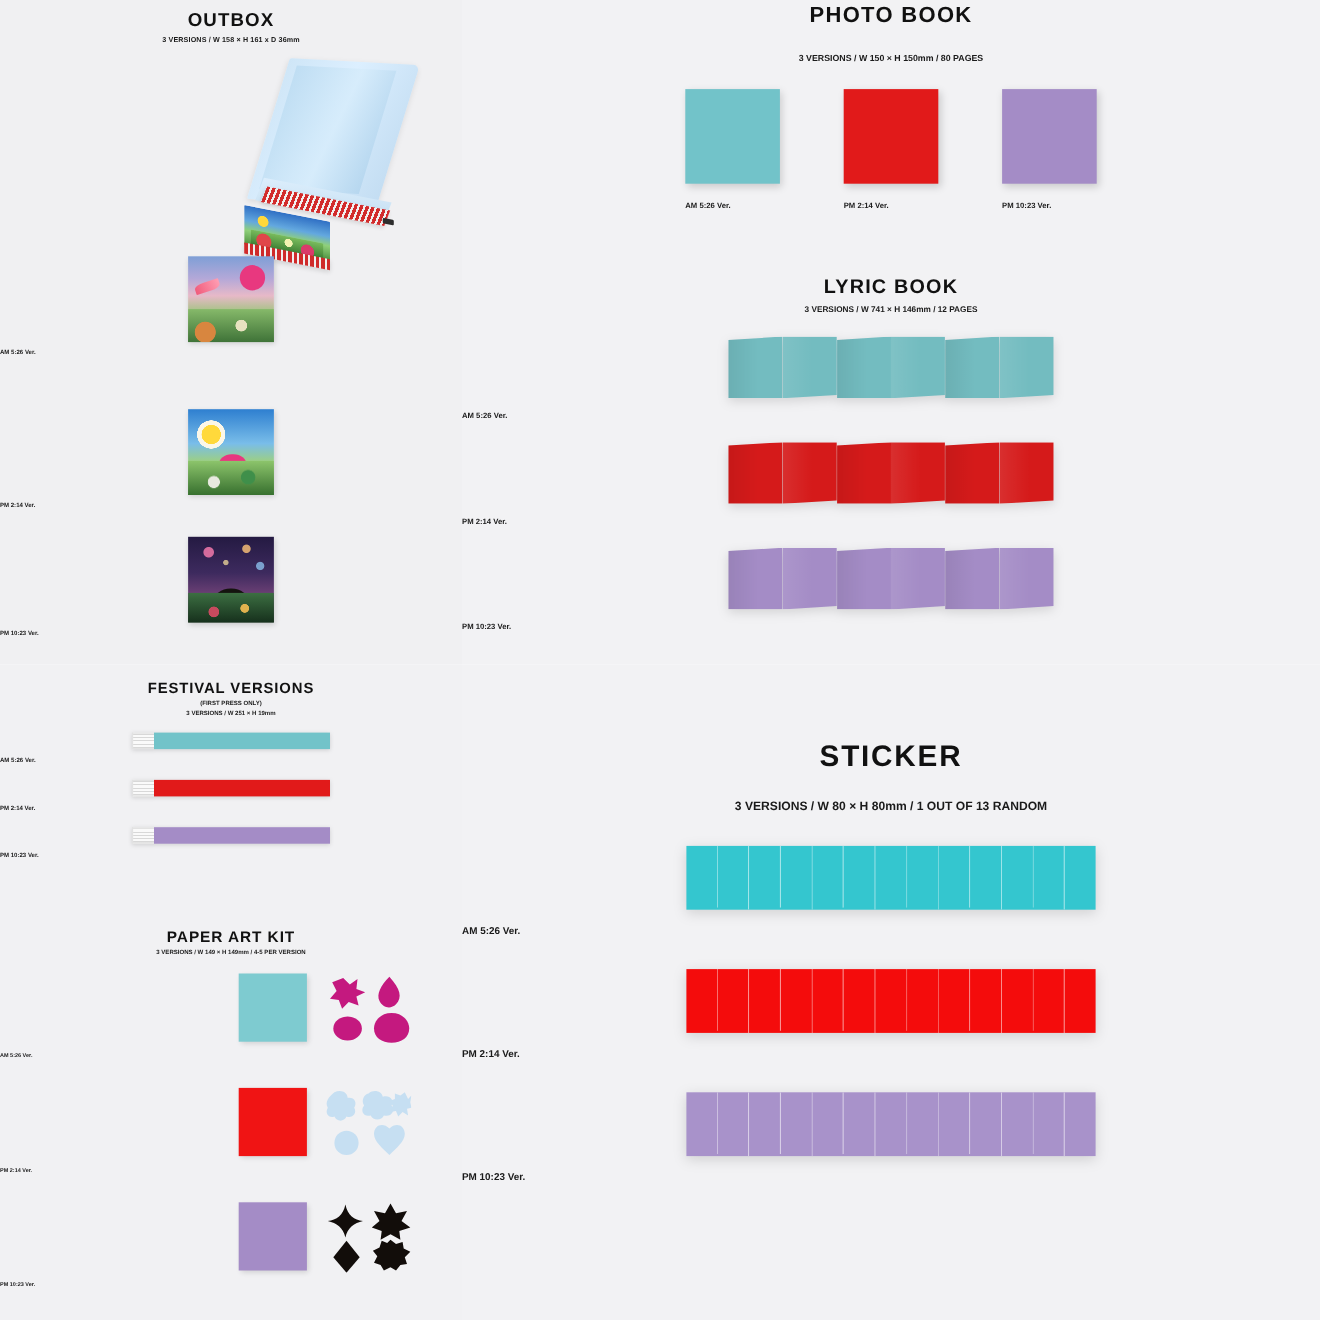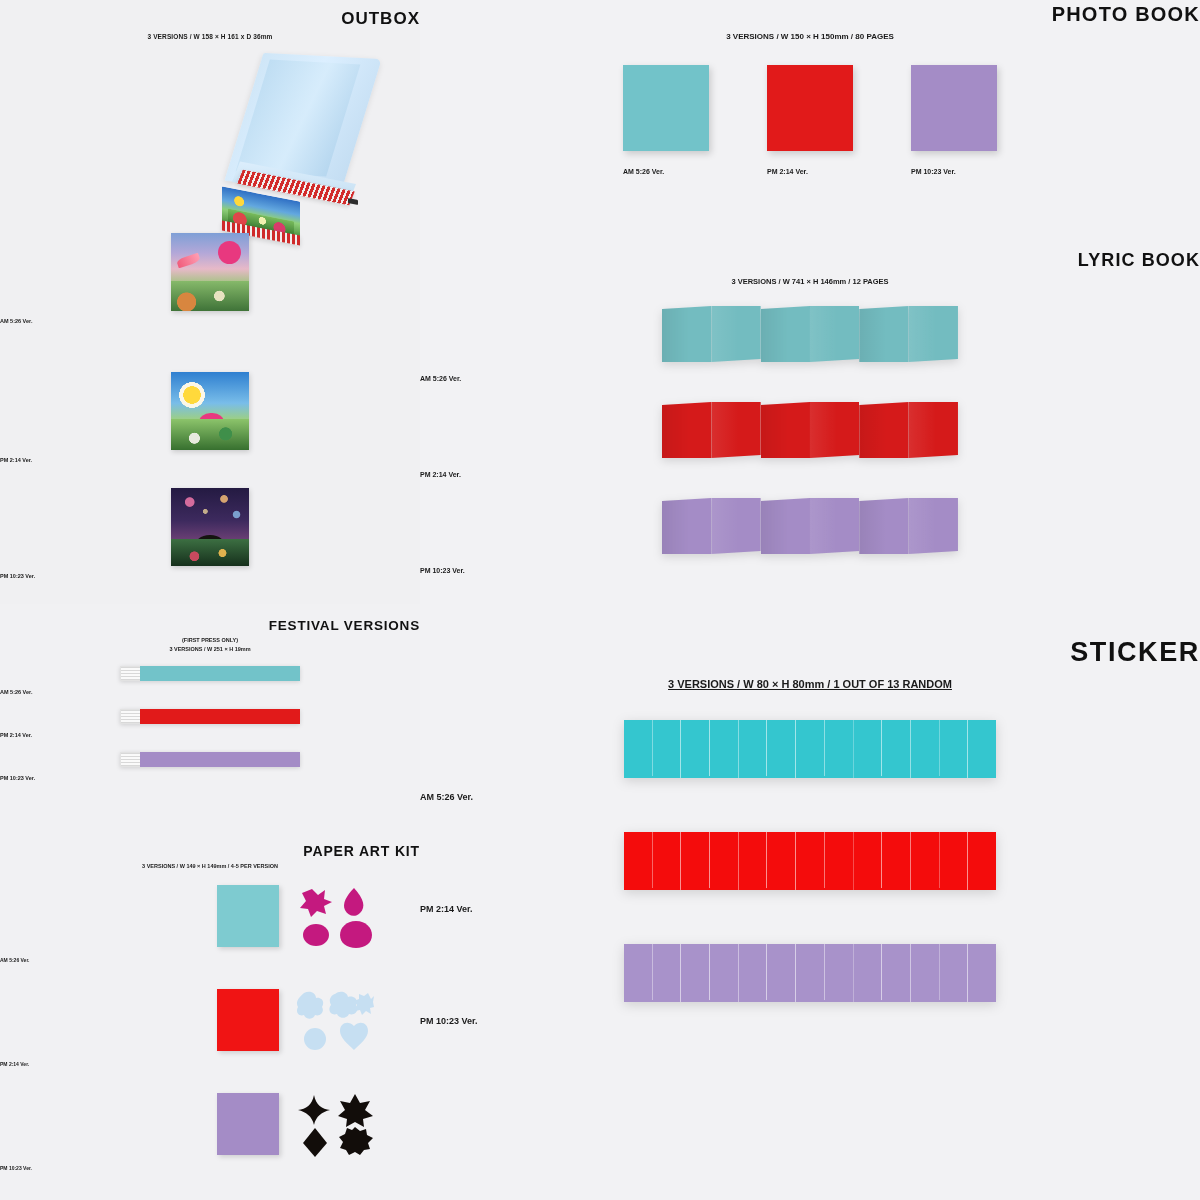--- a/index.html
+++ b/index.html
@@ -14,21 +14,21 @@
   
   .quad { position: absolute; }
   #q-tl { left: 0;   top: 0;   width: 420px;  height: 604px;  background: #f0f0f2; }
   #q-tr { left: 420px; top: 0; width: 780px;  height: 604px;  background: #f2f2f4; }
   #q-bl { left: 0;   top: 604px; width: 420px; height: 596px; background: #f1f1f3; }
   #q-br { left: 420px; top: 604px; width: 780px; height: 596px; background: #f2f2f4; }
 
   .section { position: absolute; }
 
   .sec-title {
-    text-align: right;
+    text-align: center;
     font-weight: 700;
     color: #111;
     letter-spacing: 0.06em;
     white-space: nowrap;
   }
   .sec-sub {
     text-align: center;
     font-weight: 700;
     color: #1a1a1a;
     white-space: nowrap;
@@ -171,21 +171,21 @@
     font-size: 3.6px; font-weight: 700; line-height: 1.25;
     text-align: center; letter-spacing: .02em;
   }
   .logo-pink  { right: 10%; top: 10%;  width: 30%; height: 30%; background:#e8387f; color:#fff; }
   .logo-pink2 { left: 36%;  top: 52%;  width: 32%; height: 26%; background:#e8387f; color:#fff; border-radius:46%; }
   .logo-dark  { left: 30%;  top: 60%;  width: 40%; height: 32%; background:#14140f; color:#e8e8d8; border-radius:50%; }
 
   
   #sec-photobook { left: 420px; top: 0; width: 780px; }
   #sec-photobook .sec-title { font-size: 20px; margin-top: 3px; }
-  #sec-photobook .sec-sub   { font-size: 8px; margin-top: 6px; }
+  #sec-photobook .sec-sub   { font-size: 8px; margin-top: 22px; }
   .pb-row { display: flex; justify-content: center; gap: 58px; margin-top: 24px; }
   .pb-item { width: 86px; }
   .pb-cover { width: 86px; height: 86px; box-shadow: 2px 3px 7px rgba(0,0,0,.17); }
   .pb-item .caption { font-size: 7px; margin-top: 17px; }
 
   
   #sec-lyric { left: 420px; top: 250px; width: 780px; }
   #sec-lyric .sec-title { font-size: 18px; }
   #sec-lyric .sec-sub   { font-size: 7.5px; margin-top: 6px; }
   .lb-item { margin-top: 20px; }
@@ -224,23 +224,23 @@
     position: absolute; left: 217px; top: 0; width: 62px; height: 62px;
     box-shadow: 2px 2px 5px rgba(0,0,0,.15);
   }
   .pk-shapes {
     position: absolute; left: 294px; top: 0; width: 80px; height: 64px;
   }
   .pk-shapes svg { width: 80px; height: 64px; display: block; }
   .pk-item .caption { position: absolute; left: 0; top: 72px; width: 420px; font-size: 5px; }
 
   
-  #sec-sticker { left: 420px; top: 637px; width: 780px; }
+  #sec-sticker { left: 420px; top: 672px; width: 780px; }
   #sec-sticker .sec-title { font-size: 27px; }
-  #sec-sticker .sec-sub   { font-size: 11px; margin-top: 10px; text-decoration: underline; }
+  #sec-sticker .sec-sub   { font-size: 11px; margin-top: 24px; }
   .st-item { margin-top: 30px; }
   .st-strip {
     width: 372px; height: 58px; margin: 0 auto; display: flex;
     filter: drop-shadow(0 3px 6px rgba(0,0,0,.14));
   }
   .st-cell { flex: 1; border-right: 1px solid rgba(255,255,255,.55); }
   .st-cell:last-child { border-right: none; }
   .st-item .caption { font-size: 9px; margin-top: 14px; }
 </style>
 </head>

